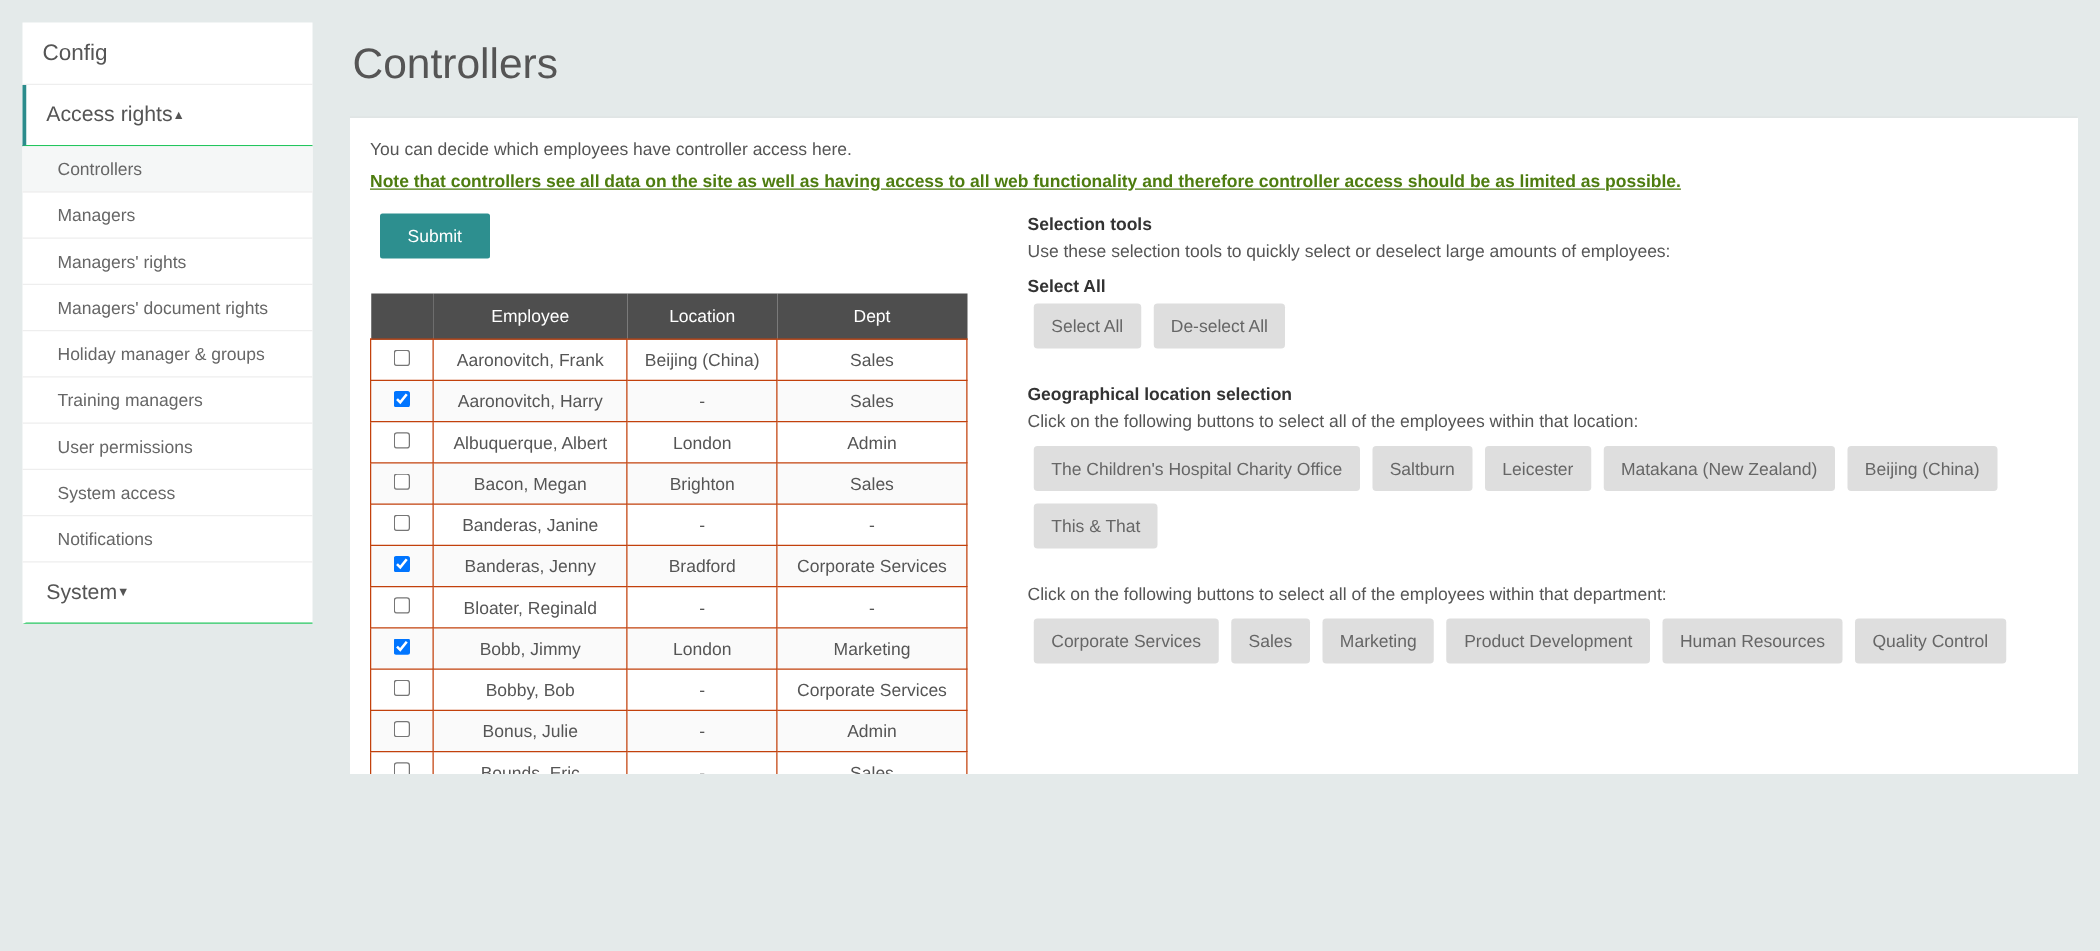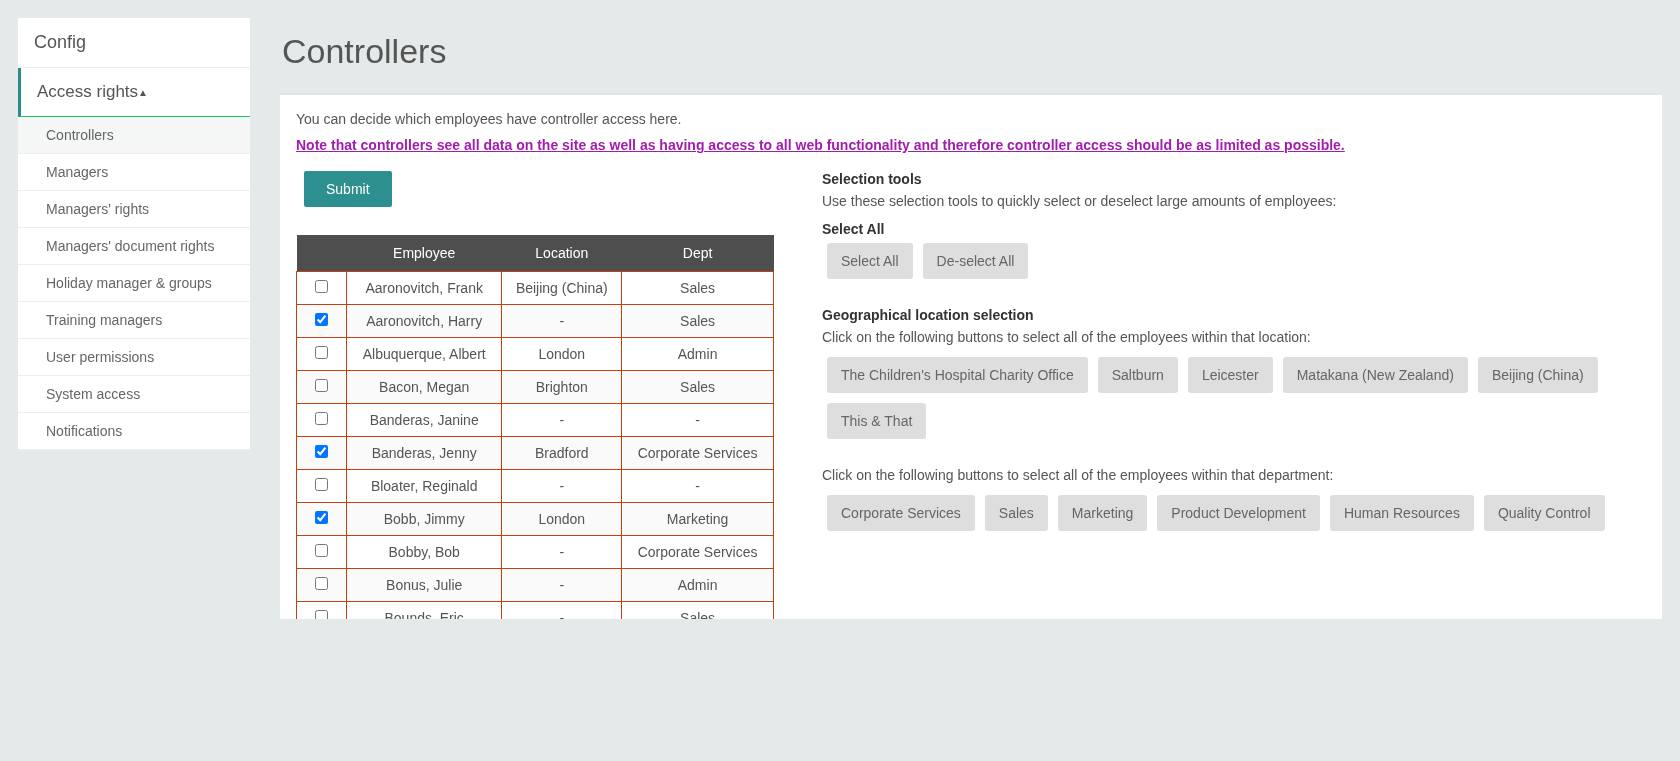--- a/index.html
+++ b/index.html
@@ -66,21 +66,21 @@
   background: #fff;
   height: 540px;
   overflow-y: scroll;
   padding: 16px 16px 0 16px;
   border-top: 2px solid #e0e5e5;
 }
 .intro-text { color: #555; margin-bottom: 10px; }
 .note-text {
   font-weight: 700;
   text-decoration: underline;
-  color: #a21caf;
+  color: #4d7c0f;
   margin-bottom: 18px;
 }
 .content-row {
   display: flex;
   gap: 48px;
   align-items: flex-start;
 }
 .left-col { width: 478px; flex-shrink: 0; }
 .right-col { flex: 1; }
 .submit-btn {
@@ -142,20 +142,24 @@
         <div class="side-item active">Controllers</div>
         <div class="side-item">Managers</div>
         <div class="side-item">Managers' rights</div>
         <div class="side-item">Managers' document rights</div>
         <div class="side-item">Holiday manager &amp; groups</div>
         <div class="side-item">Training managers</div>
         <div class="side-item">User permissions</div>
         <div class="side-item">System access</div>
         <div class="side-item">Notifications</div>
       </div>
+    <div class="side-cat noactive">
+      <span>System</span>
+      <span class="tri">▼</span>
+    </div>
   </div>
 
   <div class="main">
     <div class="page-title">Controllers</div>
     <div class="panel-frame">
       <div class="intro-text">You can decide which employees have controller access here.</div>
       <div class="note-text">Note that controllers see all data on the site as well as having access to all web functionality and therefore controller access should be as limited as possible.</div>
       <div class="content-row">
         <div class="left-col">
           <button class="submit-btn">Submit</button>

